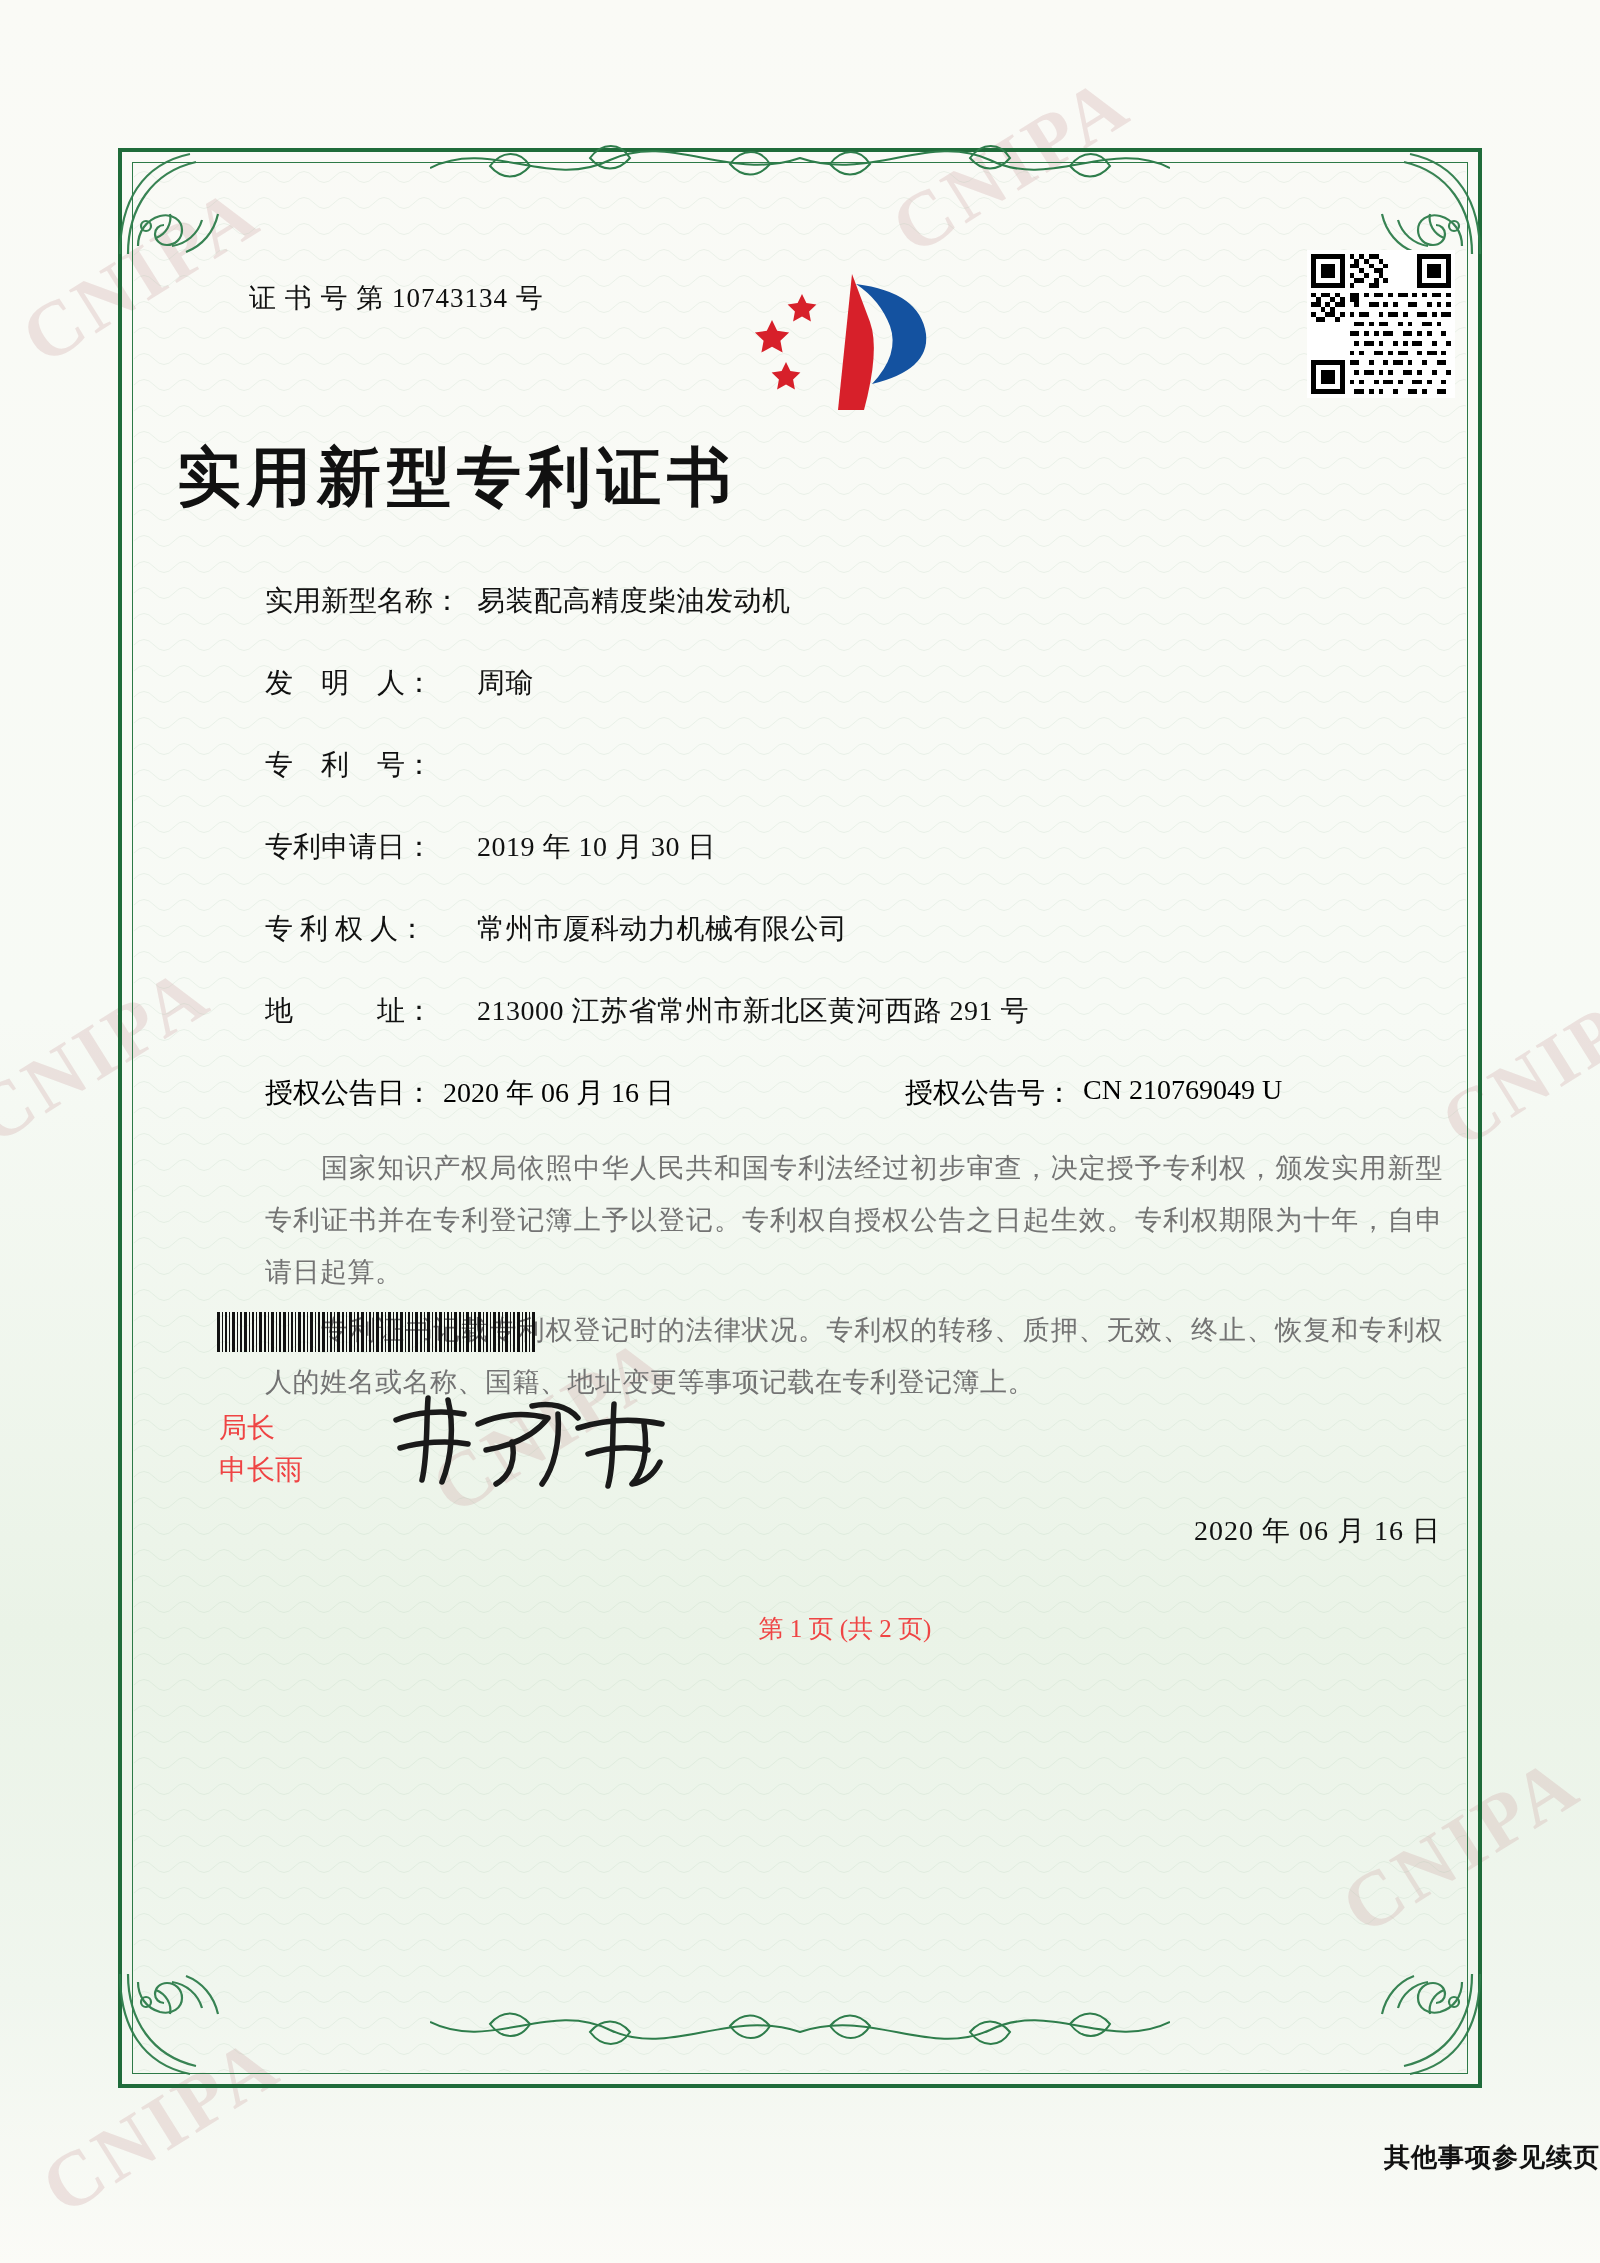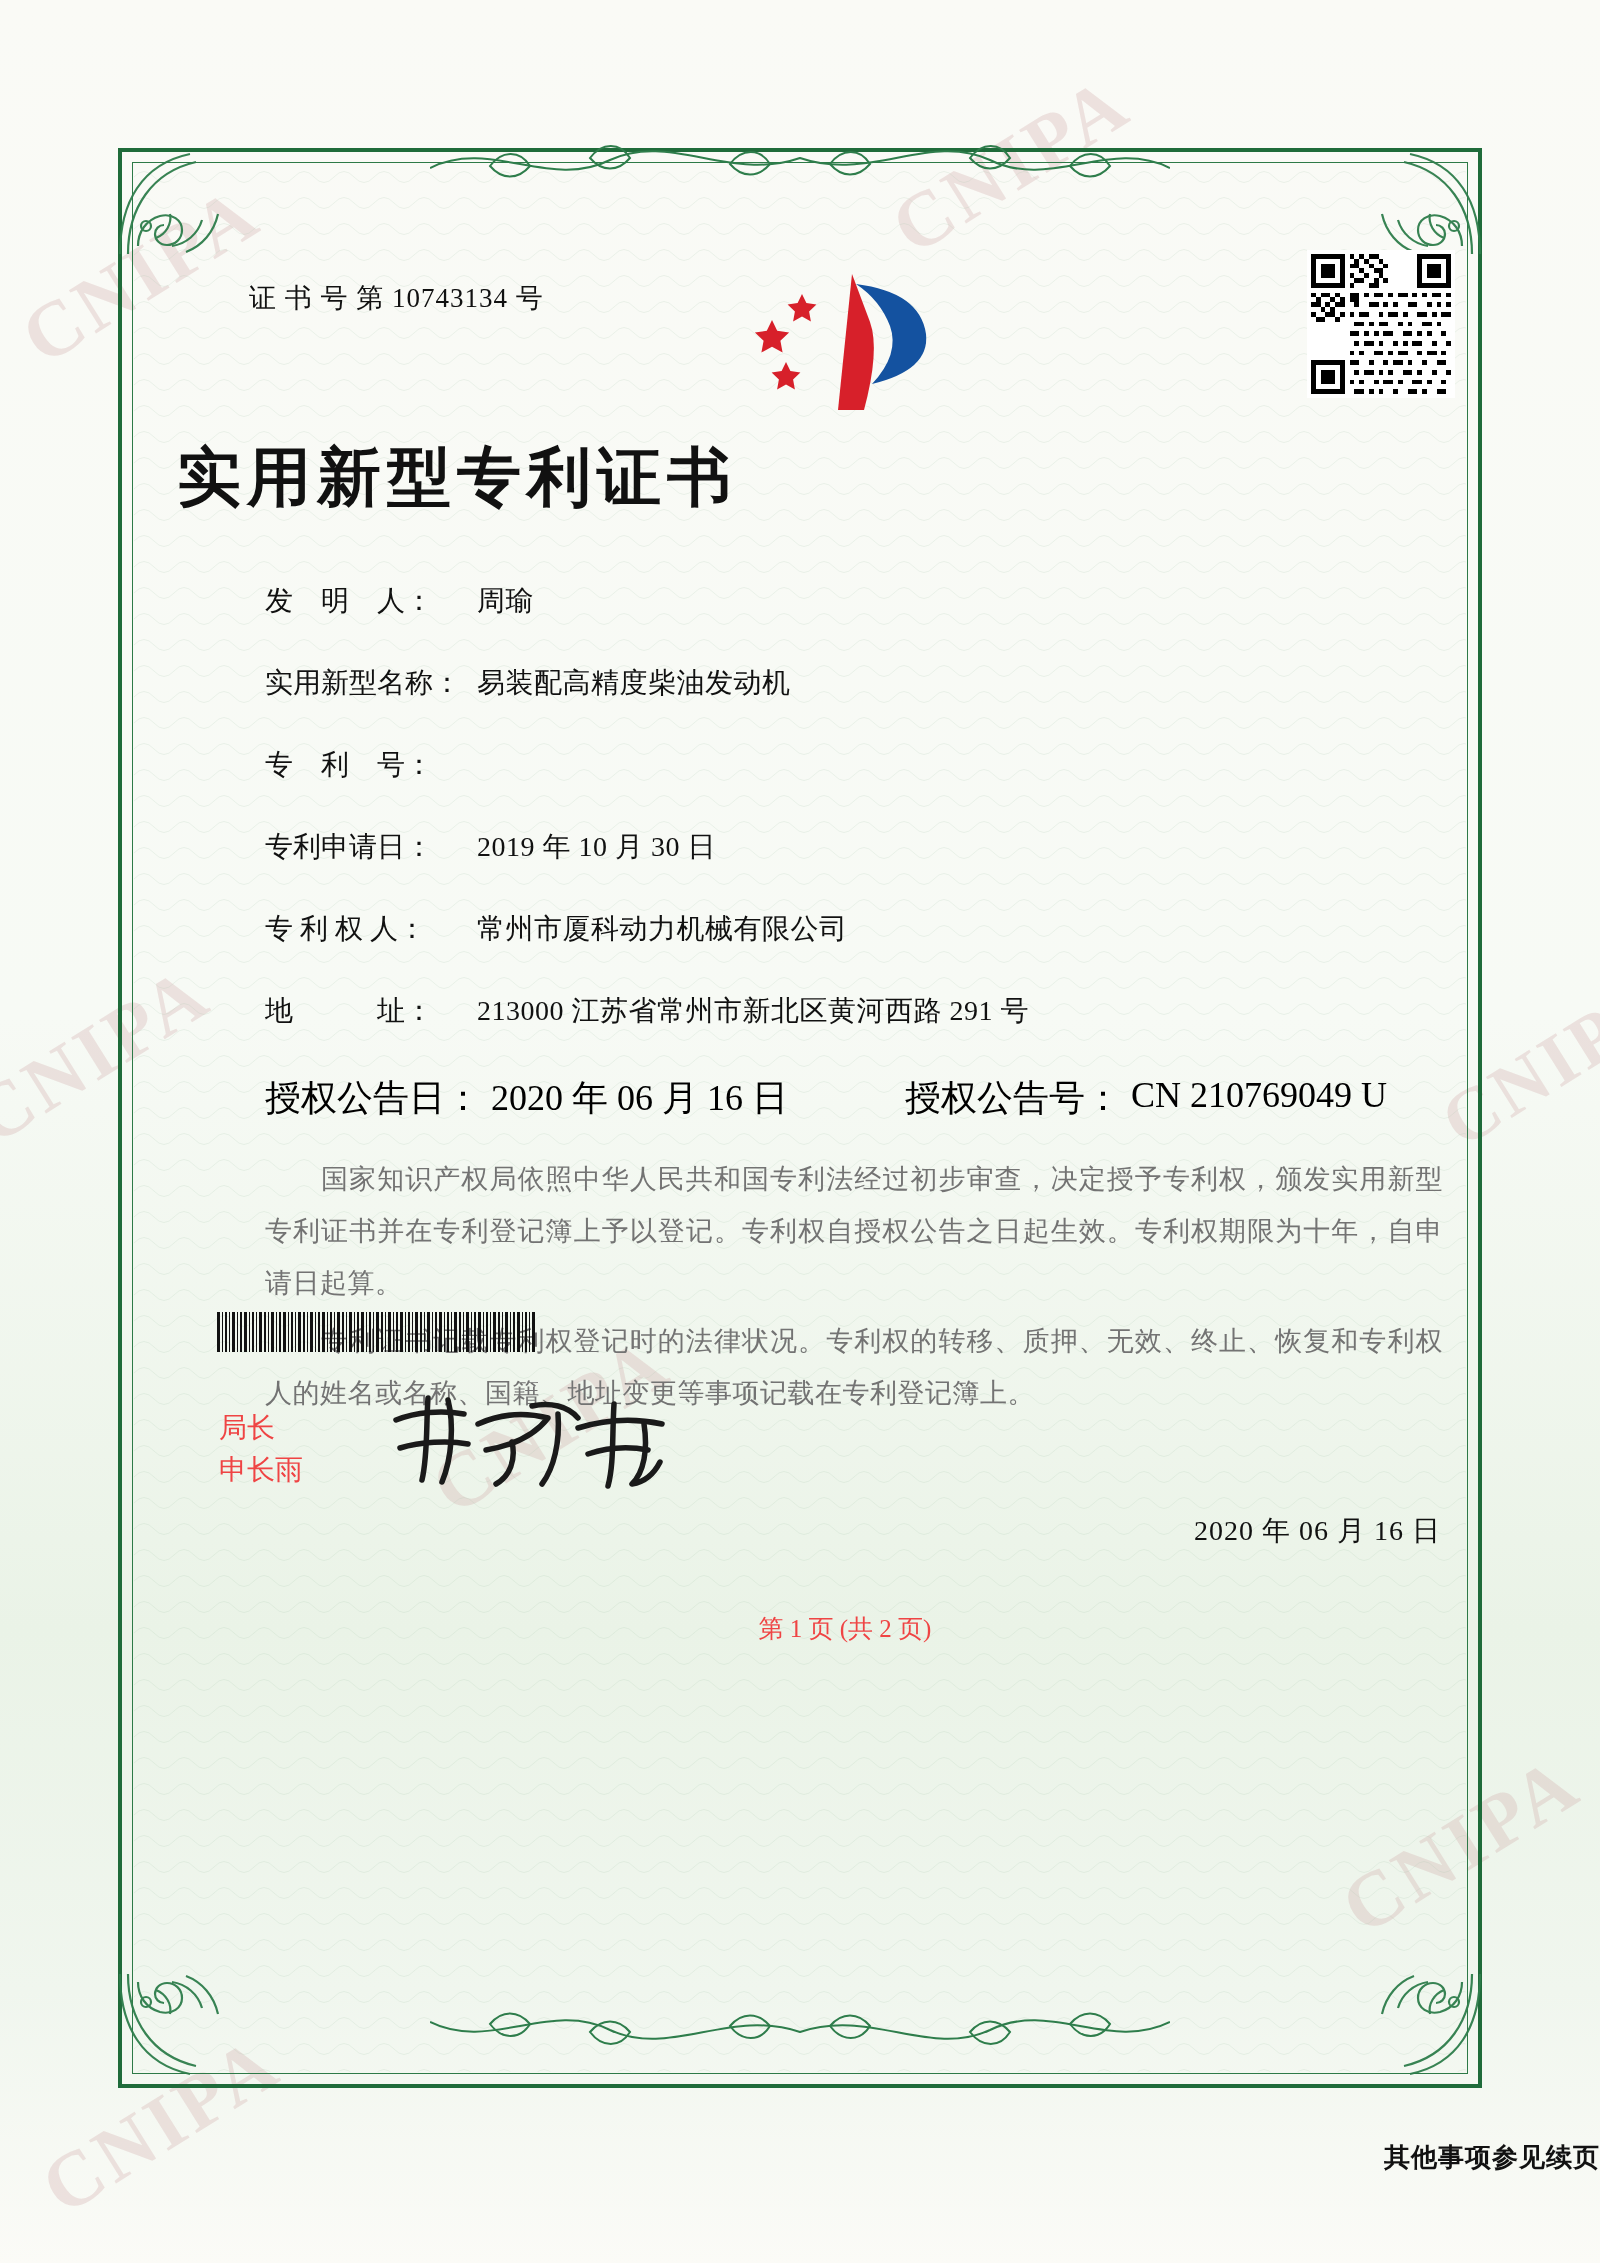--- a/index.html
+++ b/index.html
@@ -143,21 +143,21 @@
     letter-spacing: 0px;
     white-space: nowrap;
   }
   .field .val {
     flex: 1;
     letter-spacing: .5px;
   }
   .row-two {
     display: flex;
     align-items: baseline;
-    font-size: 36px;
+    font-size: 28px;
     margin-bottom: 30px;
   }
   .row-two .cell-a { width: 640px; display: flex; }
   .row-two .cell-b { display: flex; }
   .row-two .lbl2 { white-space: nowrap; }
   .row-two .val2 { margin-left: 10px; }
 
   .para {
     font-size: 27px;
     line-height: 52px;
@@ -475,26 +475,26 @@
         <path d="M56 104 l4.4 9.1 10 1.4 -7.3 7 1.8 9.9 -8.9-4.8 -8.9 4.8 1.8-9.9 -7.3-7 10-1.4z"></path>
       </g>
       <path d="M108 152 L122 16 L140 64 Q150 92 134 152 Z" fill="#d7202a"></path>
       <path d="M126 26 Q190 34 196 76 Q200 112 142 126 Q170 96 160 68 Q150 42 126 26 Z" fill="#1452a0"></path>
     </svg>
 
     <div class="title">实用新型专利证书</div>
 
     <div class="fields">
       <div class="field">
+        <span class="lbl">实用新型名称：</span>
+        <span class="val">易装配高精度柴油发动机</span>
+      </div>
+      <div class="field">
         <span class="lbl">发　明　人：</span>
         <span class="val">周瑜</span>
-      </div>
-      <div class="field">
-        <span class="lbl">实用新型名称：</span>
-        <span class="val">易装配高精度柴油发动机</span>
       </div>
       <div class="field">
         <span class="lbl">专　利　号：</span>
       </div>
       <div class="field">
         <span class="lbl">专利申请日：</span>
         <span class="val">2019 年 10 月 30 日</span>
       </div>
       <div class="field">
         <span class="lbl">专 利 权 人：</span>

